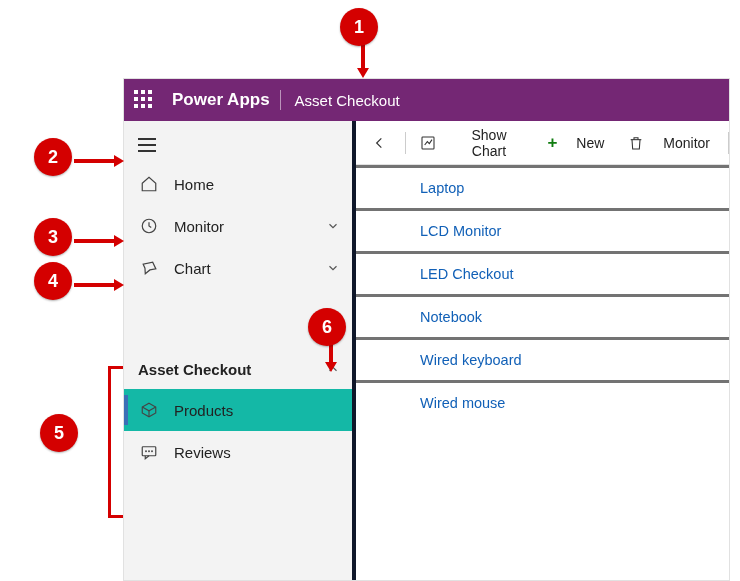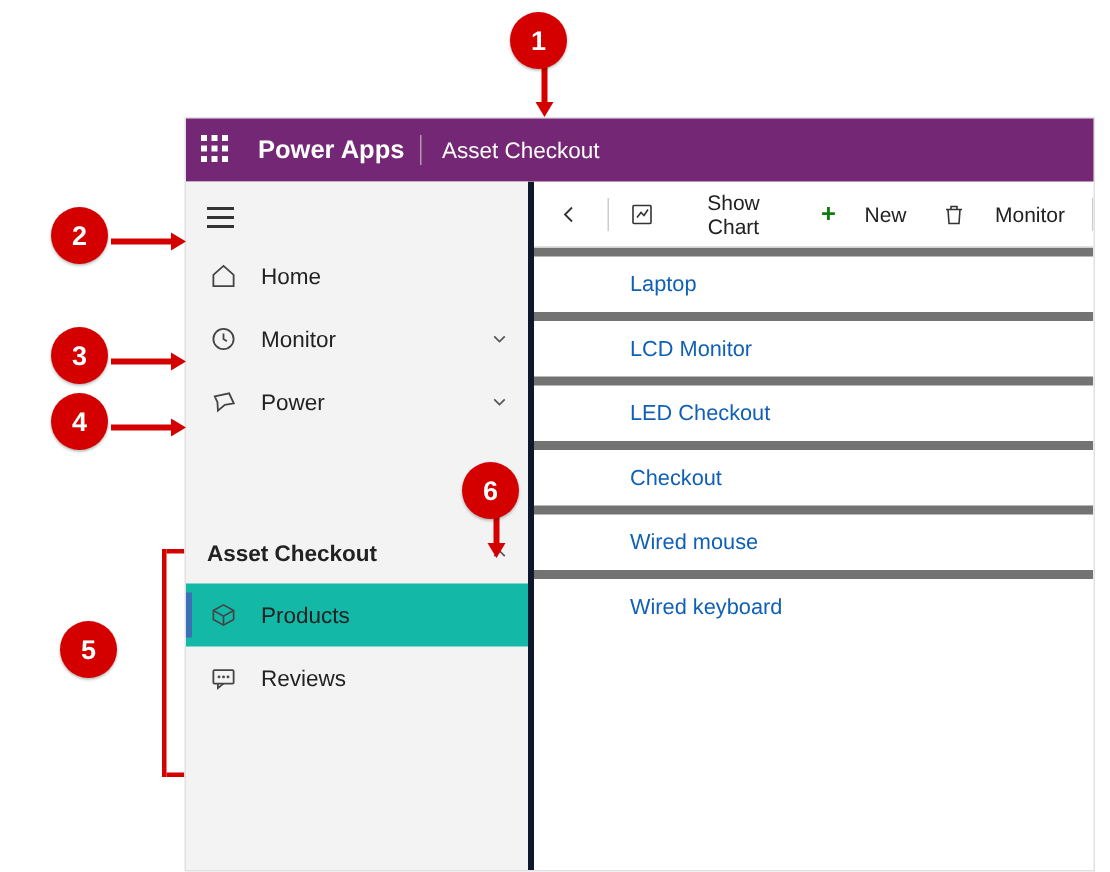--- a/index.html
+++ b/index.html
@@ -42,21 +42,21 @@
   .ico { display:inline-flex; }
   .plus { color:#107c10; font-weight:600; font-size:17px; }
 
   .view-head { padding: 16px 0 10px 28px; }
   .view-title { font-size: 22px; font-weight: 600; display:flex; align-items:center; gap:8px; cursor:pointer; }
   .col-head { display:flex; align-items:center; gap:10px; margin-top:16px; padding-left: 8px; font-size:13px; color:#555; }
   .col-head .sep2 { width:1px; height:16px; background:#ccc; }
   .check { font-size:14px; color:#222; }
 
   .grid { flex:1; overflow:auto; }
-  .row { height: 43px; border-top:6px solid #737373; display:flex; align-items:center; padding-left: 64px; cursor:pointer;text-align:center; }
+  .row { height: 43px; border-top:3px solid #737373; display:flex; align-items:center; padding-left: 64px; cursor:pointer;text-align:center; }
   .row a { color:#1160b7; font-size:14.5px; text-decoration:none; }
 
   
   .callout { position:absolute; width:38px; height:38px; border-radius:50%; background:#d40000; color:#fff; display:flex; align-items:center; justify-content:center; font-weight:700; font-size:18px; box-shadow:0 1px 2px rgba(0,0,0,0.3); z-index:50; }
   .arrow { position:absolute; z-index:49; }
   .arrow.right::after { content:''; position:absolute; right:-2px; top:50%; transform:translateY(-50%); border-left:10px solid #d40000; border-top:6px solid transparent; border-bottom:6px solid transparent; }
   .arrow.right .shaft { position:absolute; top:50%; left:0; right:6px; height:4px; background:#d40000; transform:translateY(-50%); }
   .arrow.down::after { content:''; position:absolute; bottom:-2px; left:50%; transform:translateX(-50%); border-top:10px solid #d40000; border-left:6px solid transparent; border-right:6px solid transparent; }
   .arrow.down .shaft { position:absolute; left:50%; top:0; bottom:6px; width:4px; background:#d40000; transform:translateX(-50%); }
 
@@ -151,21 +151,21 @@
             </svg>
         </span>
       </div>
 
       <div class="nav-item">
         <span class="nav-icon">
           <svg width="18" height="18" viewBox="0 0 24 24" fill="none" stroke="#444" stroke-width="1.6">
               <path d="M14 3 L21 10 L14 14 L10 21 L7 14 L3 10 Z" transform="rotate(20 12 12)"></path>
             </svg>
         </span>
-        <span class="nav-label">Power</span>
+        <span class="nav-label">Chart</span>
         <span class="chev">
           <svg width="14" height="14" viewBox="0 0 24 24" fill="none" stroke="#555" stroke-width="2">
               <path d="M6 9 L12 15 L18 9"></path>
             </svg>
         </span>
       </div>
 
       <div class="section-header">
         <span class="nav-label">Asset Checkout</span>
         <span class="chev">
@@ -242,25 +242,25 @@
         <div class="row">
             <a>Laptop</a>
           </div>
         <div class="row">
             <a>LCD Monitor</a>
           </div>
         <div class="row">
             <a>LED Checkout</a>
           </div>
         <div class="row">
-            <a>Checkout</a>
+            <a>Notebook</a>
+          </div>
+        <div class="row">
+            <a>Wired keyboard</a>
           </div>
         <div class="row">
             <a>Wired mouse</a>
           </div>
-        <div class="row">
-            <a>Wired keyboard</a>
-          </div>
       </div>
     </div>
 
   </div>
 </div>
 
 </body></html>

